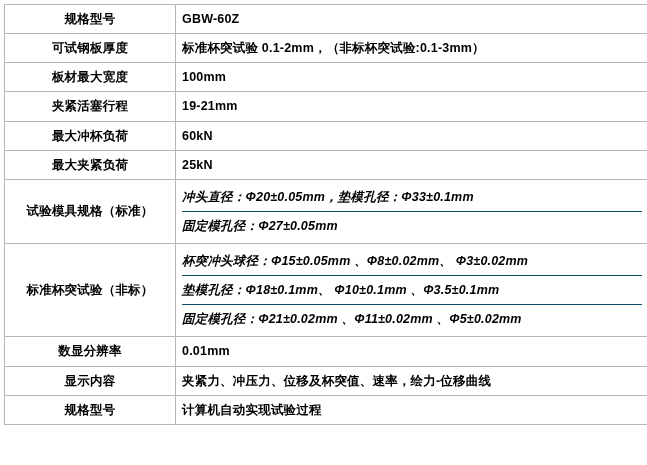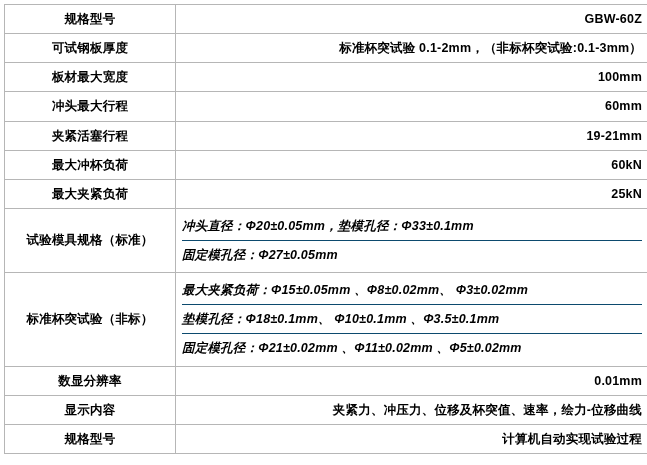--- a/index.html
+++ b/index.html
@@ -28,21 +28,21 @@
     vertical-align: middle;
     letter-spacing: 0.2px;
   }
   td.label {
     width: 158px;
     text-align: center;
     font-weight: bold;
     white-space: nowrap;
   }
   td.value {
-    text-align: right;
+    text-align: left;
     font-weight: bold;
   }
   td.value-left {
     text-align: left;
     font-weight: bold;
     padding-left: 10px;
     font-style: italic;
   }
   .sub-line {
     display: block;
@@ -65,24 +65,20 @@
     </tr>
     <tr>
       <td class="label">可试钢板厚度</td>
       <td class="value">标准杯突试验 0.1-2mm，（非标杯突试验:0.1-3mm）</td>
     </tr>
     <tr>
       <td class="label">板材最大宽度</td>
       <td class="value">100mm</td>
     </tr>
     <tr>
-      <td class="label">冲头最大行程</td>
-      <td class="value">60mm</td>
-    </tr>
-    <tr>
       <td class="label">夹紧活塞行程</td>
       <td class="value">19-21mm</td>
     </tr>
     <tr>
       <td class="label">最大冲杯负荷</td>
       <td class="value">60kN</td>
     </tr>
     <tr>
       <td class="label">最大夹紧负荷</td>
       <td class="value">25kN</td>
@@ -90,21 +86,21 @@
     <tr>
       <td class="label">试验模具规格（标准）</td>
       <td class="value-left">
         <span class="sub-line">冲头直径：Φ20±0.05mm，垫模孔径：Φ33±0.1mm</span>
         <span class="sub-line">固定模孔径：Φ27±0.05mm</span>
       </td>
     </tr>
     <tr>
       <td class="label">标准杯突试验（非标）</td>
       <td class="value-left">
-        <span class="sub-line">最大夹紧负荷：Φ15±0.05mm 、Φ8±0.02mm、 Φ3±0.02mm</span>
+        <span class="sub-line">杯突冲头球径：Φ15±0.05mm 、Φ8±0.02mm、 Φ3±0.02mm</span>
         <span class="sub-line">垫模孔径：Φ18±0.1mm、 Φ10±0.1mm 、Φ3.5±0.1mm</span>
         <span class="sub-line">固定模孔径：Φ21±0.02mm 、Φ11±0.02mm 、Φ5±0.02mm</span>
       </td>
     </tr>
     <tr>
       <td class="label">数显分辨率</td>
       <td class="value">0.01mm</td>
     </tr>
     <tr>
       <td class="label">显示内容</td>

